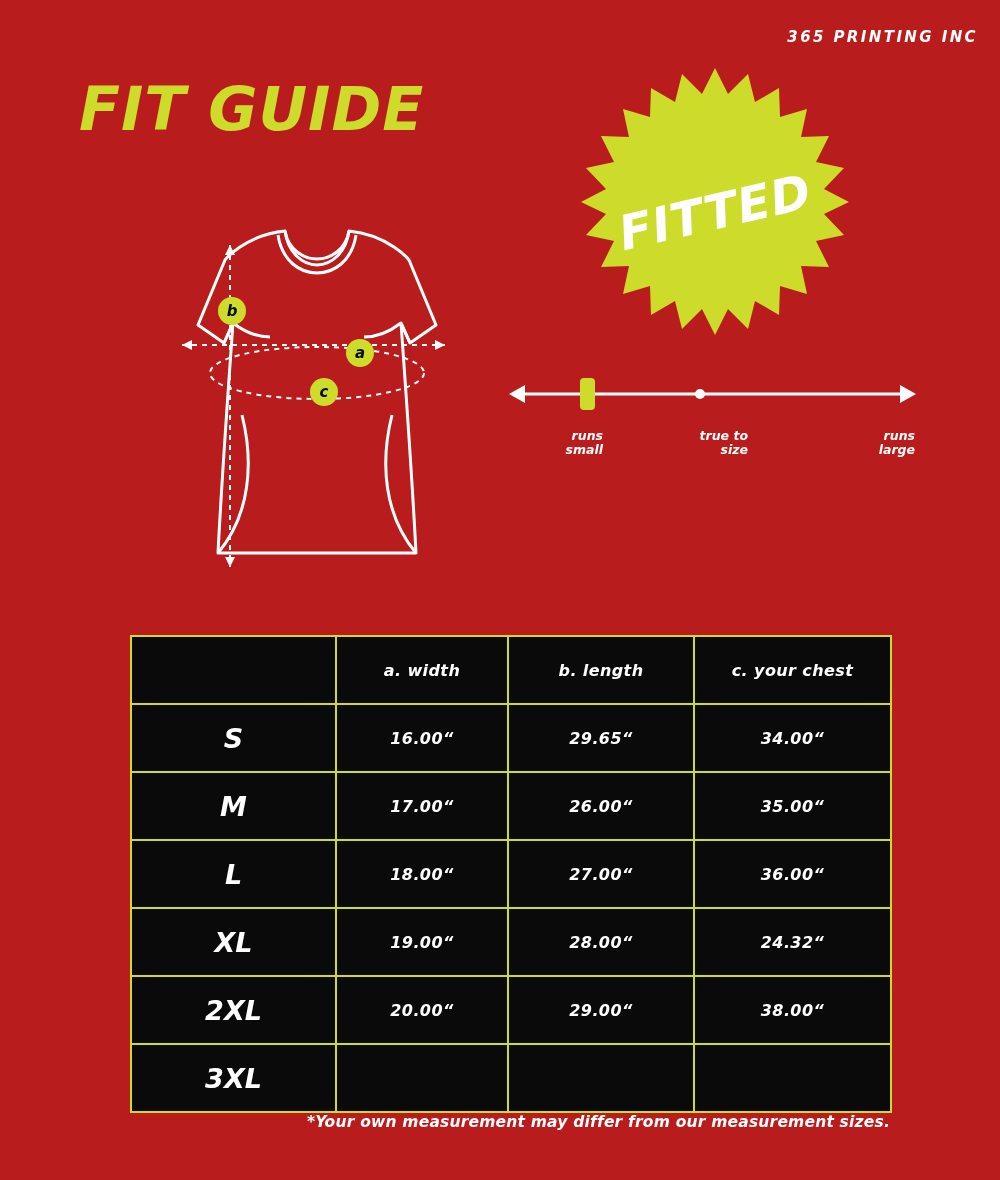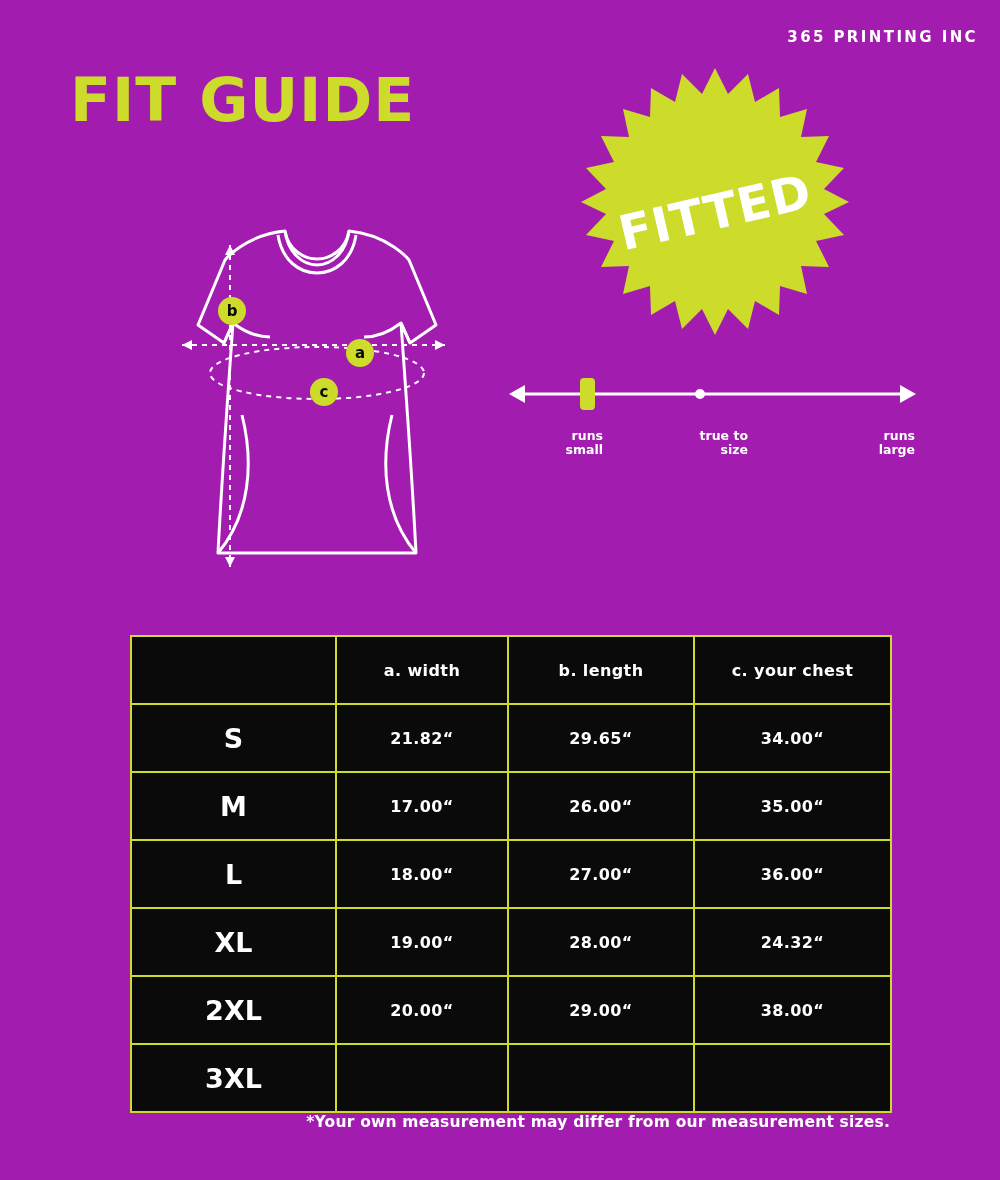--- a/index.html
+++ b/index.html
@@ -11,21 +11,22 @@
     width: 1000px;
     height: 1180px;
     position: relative;
     overflow: hidden;
     font-family: "DejaVu Sans", sans-serif;
     color: #ffffff;
   }
   .page {
     position: absolute;
     inset: 0;
-    background: #a21caf;
+    background: #b91c1c;
+    font-style: italic;
   }
 
   
   .brand {
     position: absolute;
     top: 28px;
     right: 22px;
     font-family: "DejaVu Sans", sans-serif;
     font-weight: bold;
     font-size: 15px;
@@ -39,21 +40,21 @@
     top: 62px;
     left: 62px;
   }
   .fit-title {
     font-family: "DejaVu Sans", sans-serif;
     font-weight: bold;
     font-size: 60px;
     letter-spacing: 1px;
     color: #cddc2a;
     line-height: 1;
-    margin: 8px;
+    margin: 17px;
   }
   .fit-sub {
     font-family: "DejaVu Sans", sans-serif;
     font-weight: bold;
     font-size: 26px;
     letter-spacing: 1.2px;
     color: #ffffff;
     margin: 10px 0 0 36px;
     line-height: 1;
   }
@@ -285,21 +286,21 @@
         <tr>
           <th class="hdr-cell"></th>
           <th class="hdr-cell">a. width</th>
           <th class="hdr-cell">b. length</th>
           <th class="hdr-cell">c. your chest</th>
         </tr>
       </thead>
       <tbody>
         <tr>
           <td class="size-cell">S</td>
-          <td class="val-cell">21.82“</td>
+          <td class="val-cell">16.00“</td>
           <td class="val-cell">29.65“</td>
           <td class="val-cell">34.00“</td>
         </tr>
         <tr>
           <td class="size-cell">M</td>
           <td class="val-cell">17.00“</td>
           <td class="val-cell">26.00“</td>
           <td class="val-cell">35.00“</td>
         </tr>
         <tr>

